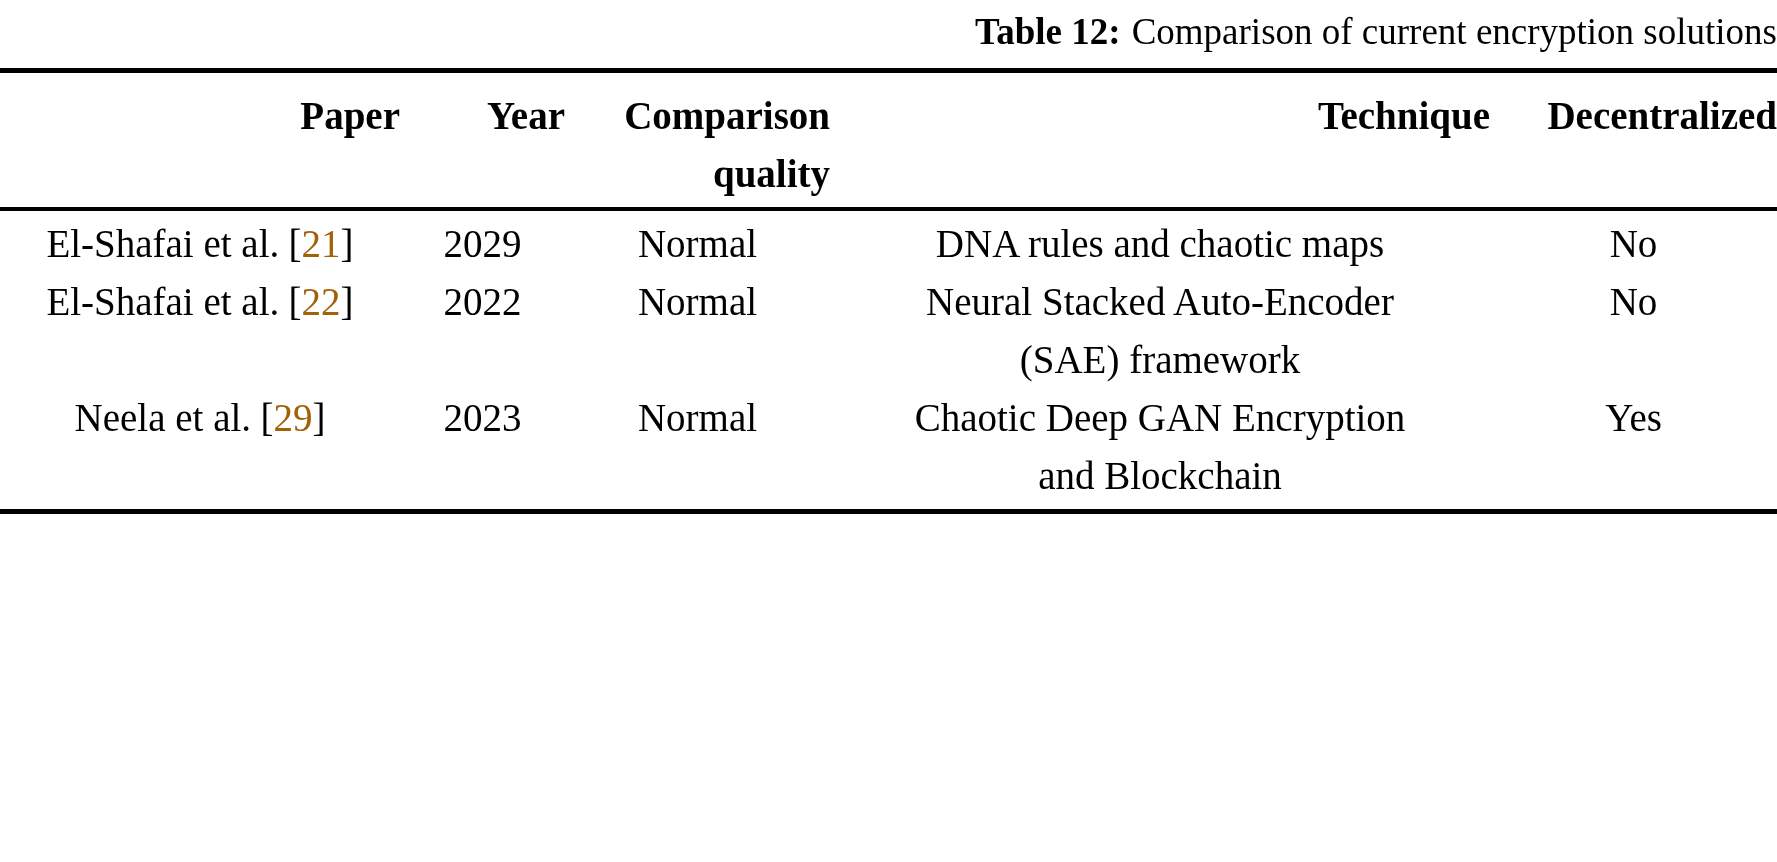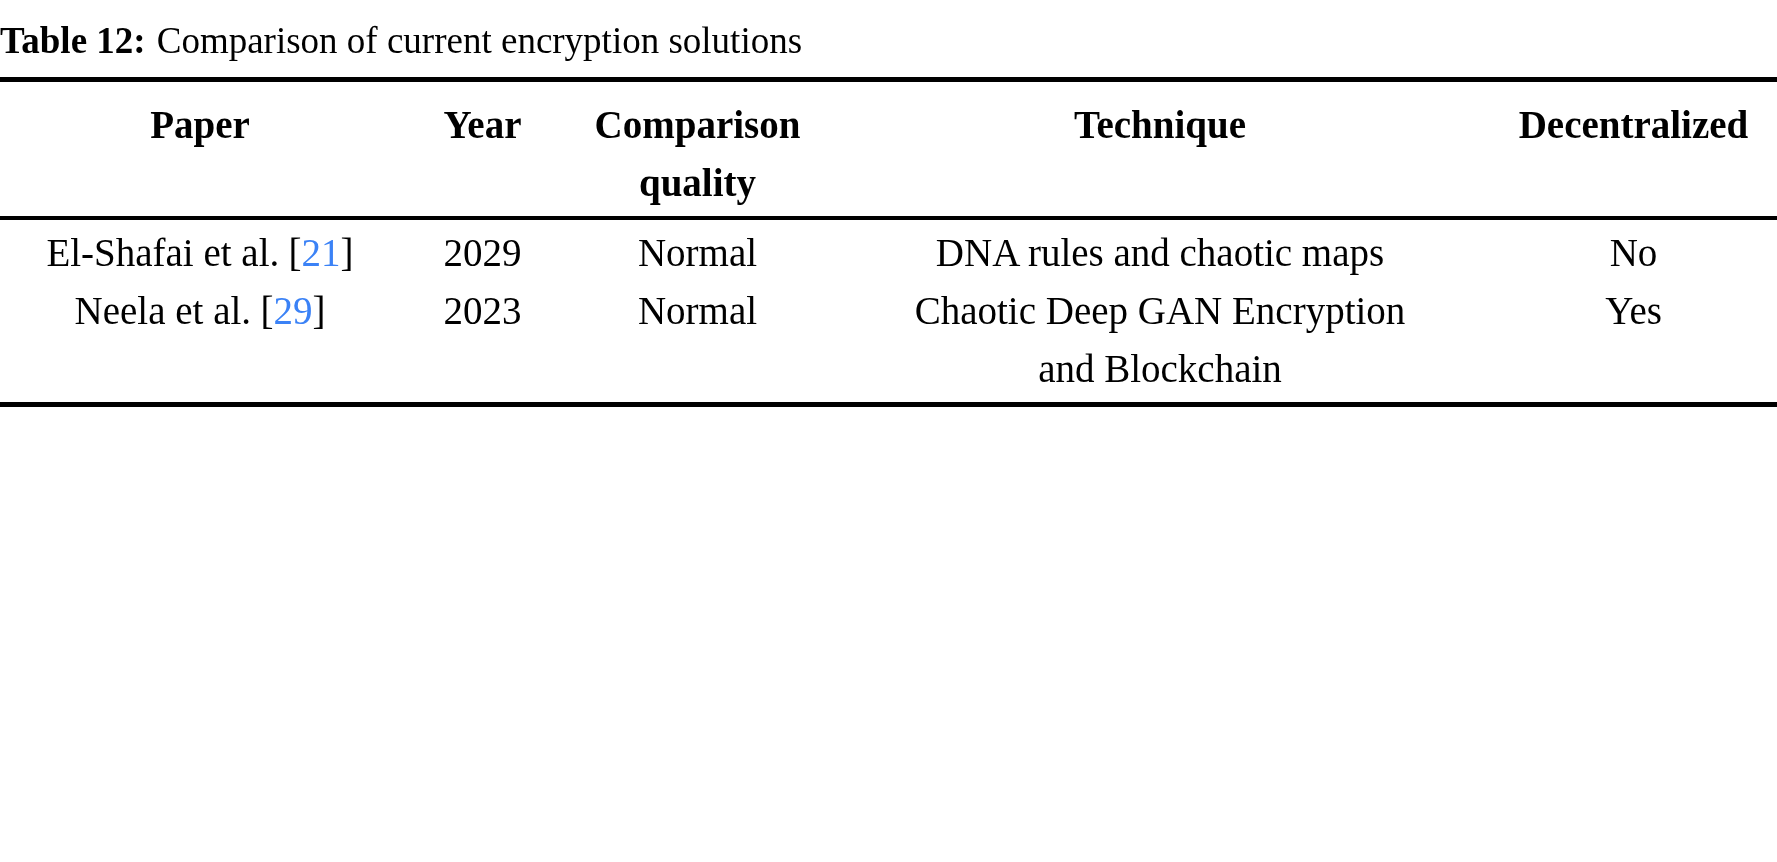--- a/index.html
+++ b/index.html
@@ -8,22 +8,22 @@
     background: #ffffff;
   }
   body {
     width: 1777px;
     height: 862px;
     overflow: hidden;
     font-family: "Liberation Serif", serif;
     color: #000000;
   }
   .caption {
-    margin-top: 19px;
-    text-align: left;
+    margin-top: 10px;
+    text-align: right;
     font-size: 37px;
     line-height: 44px;
     white-space: nowrap;
   }
   .cap-label {
     font-weight: bold;
   }
   .cap-text {
     margin-left: 0.30em;
   }
@@ -44,26 +44,27 @@
     vertical-align: top;
     white-space: pre-line;
     line-height: 58px;
     padding: 0;
     overflow: visible;
   }
   thead th {
     font-weight: bold;
     padding-top: 14px;
     padding-bottom: 4px;
+    text-align: right;
   }
   tbody tr:first-child td { padding-top: 4px; }
   tbody tr:last-child td { padding-bottom: 4px; }
   .sp { margin-left: 0.24em; }
   .cite {
-    color: #3b82f6;
+    color: #a16207;
     text-decoration: none;
     cursor: pointer;
   }
 </style>
 </head>
 <body>
 
 <div class="page">
 
   <div class="caption">
@@ -90,20 +91,28 @@
     </thead>
     <tbody>
       <tr>
         <td><span>El-Shafai et al.</span><span class="sp">[</span><span class="cite">21</span><span>]</span></td>
         <td>2029</td>
         <td>Normal</td>
         <td>DNA rules and chaotic maps</td>
         <td>No</td>
       </tr>
       <tr>
+        <td><span>El-Shafai et al.</span><span class="sp">[</span><span class="cite">22</span><span>]</span></td>
+        <td>2022</td>
+        <td>Normal</td>
+        <td>Neural Stacked Auto-Encoder
+(SAE) framework</td>
+        <td>No</td>
+      </tr>
+      <tr>
         <td><span>Neela et al.</span><span class="sp">[</span><span class="cite">29</span><span>]</span></td>
         <td>2023</td>
         <td>Normal</td>
         <td>Chaotic Deep GAN Encryption
 and Blockchain</td>
         <td>Yes</td>
       </tr>
     </tbody>
   </table>
 

